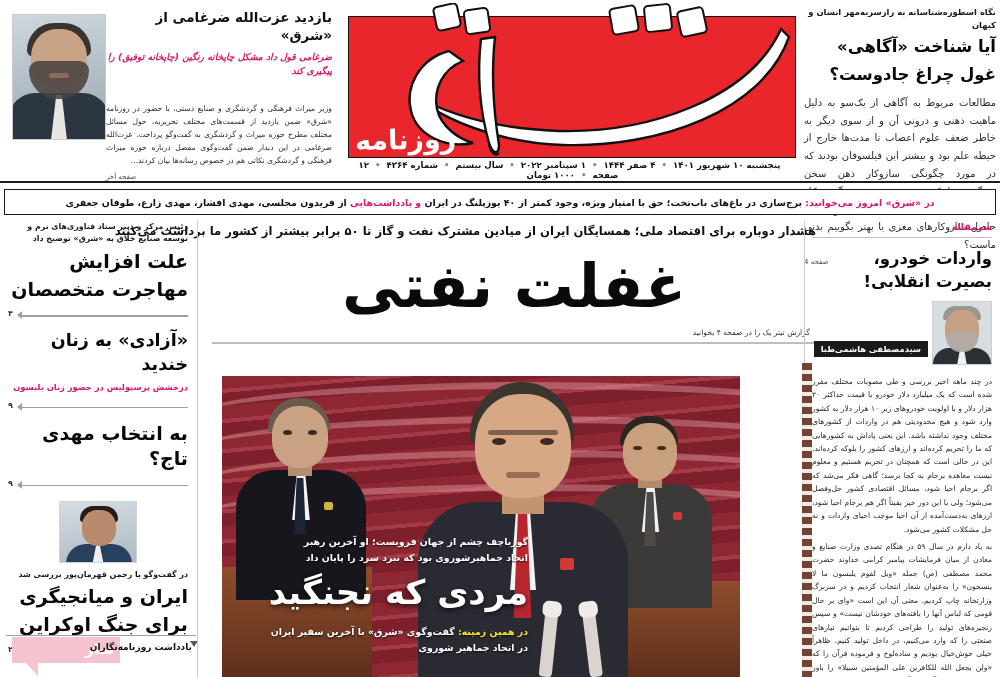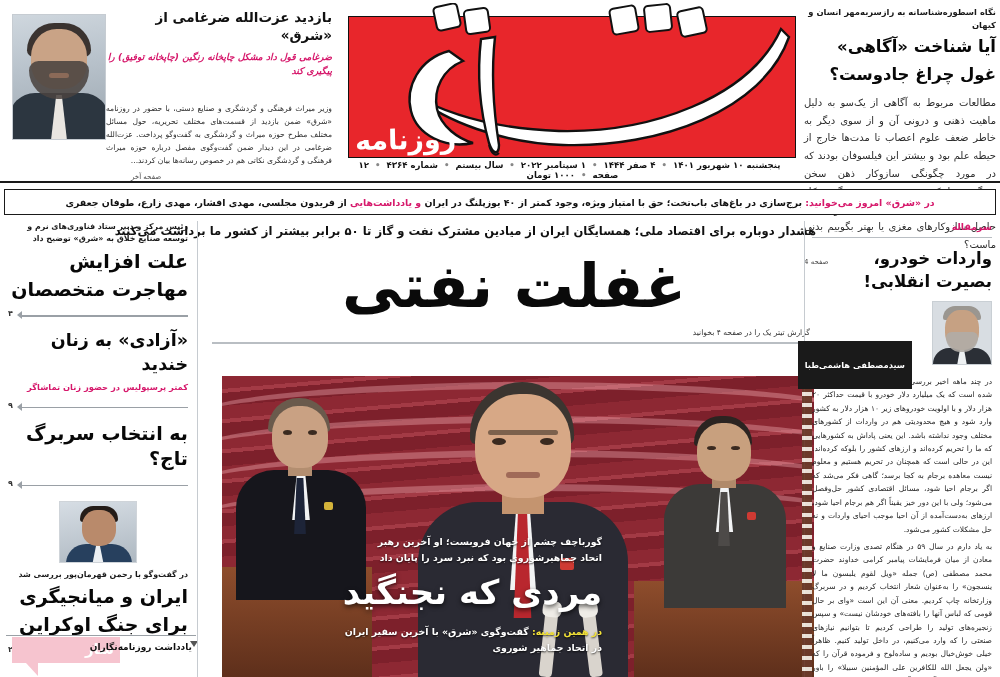--- a/index.html
+++ b/index.html
@@ -34,21 +34,21 @@
   .promo-head{
     font-size:13.5px;font-weight:bold;line-height:1.35;text-align:right;
     color:#111;letter-spacing:-.2px;
   }
   .promo-sub{
     margin-top:6px;font-size:9.2px;font-weight:bold;line-height:1.5;text-align:right;color:#d6186b;font-style:italic;
   }
   .promo-body{
     margin-top:24px;font-size:7.6px;line-height:1.72;text-align:justify;color:#2b2b2b;
   }
-  .promo-page{margin-top:6px;font-size:7px;color:#444;text-align:left;margin-left:25px;}
+  .promo-page{margin-top:6px;font-size:7px;color:#444;text-align:left;}
 
   
   .promo-wide{position:absolute;left:106px;top:8px;width:226px;}
 
   
   .masthead{position:absolute;left:336px;top:4px;width:470px;height:176px;}
   .logo-box{
     position:absolute;left:12px;top:12px;width:446px;height:140px;
     background:#e8262b;border:1.5px solid #111;
   }
@@ -135,21 +135,21 @@
   }
   .lead-head{
     margin-top:16px;font-size:60px;font-weight:bold;text-align:center;color:#0a0a0a;letter-spacing:-1px;
     line-height:1.0;
   }
   .lead-note{margin-top:12px;font-size:7.6px;color:#333;text-align:right;padding-right:6px;}
   .lead-rule{margin-top:5px;height:1.6px;background:#b9bec3;}
 
   
   .photo{
-    position:absolute;left:10px;top:155px;width:592px;height:301px;overflow:hidden;background:#b91c1c;
+    position:absolute;left:10px;top:155px;width:518px;height:301px;overflow:hidden;background:#b91c1c;
   }
   .ph-wall{position:absolute;inset:0;background:
      repeating-linear-gradient(175deg,#8d2833 0px,#8d2833 13px,#a33a45 13px,#a33a45 17px,#7d202b 17px,#7d202b 30px);}
   .ph-wave{position:absolute;left:-40px;width:700px;height:70px;border-radius:50%;
     border-top:7px solid rgba(255,190,195,.35);}
   .ph-podium-l{position:absolute;left:0;bottom:0;width:150px;height:110px;background:linear-gradient(180deg,#8e4d2c,#5e2f1b);}
   .ph-podium-r{position:absolute;right:0;bottom:0;width:180px;height:96px;background:linear-gradient(180deg,#8e4d2c,#5e2f1b);}
 
   .man{position:absolute;}
   .m-head{position:absolute;border-radius:46% 46% 44% 44%;}
@@ -225,21 +225,21 @@
   .sar-author-wrap{position:relative;height:70px;margin-top:8px;}
   .sar-photo{
     position:absolute;right:0;top:0;width:58px;height:62px;background:#d8dde2;border:1px solid #c9cfd4;overflow:hidden;
   }
   .sa-face{position:absolute;left:12px;top:8px;width:34px;height:40px;border-radius:44%;background:#c6a183;}
   .sa-hair{position:absolute;left:10px;top:4px;width:38px;height:14px;border-radius:18px 18px 3px 3px;background:#9a9690;}
   .sa-beard{position:absolute;left:13px;top:30px;width:32px;height:20px;border-radius:6px 6px 16px 16px;background:#b0aca6;opacity:.9;}
   .sa-body{position:absolute;left:0;top:46px;width:58px;height:20px;background:#2b2f36;border-radius:16px 16px 0 0;}
   .sa-shirt{position:absolute;left:19px;top:47px;width:20px;height:18px;background:#eef1f3;clip-path:polygon(40% 0,60% 0,76% 100%,24% 100%);}
   .sar-name{
-    position:absolute;right:80px;top:40px;padding:19px 7px;background:#1a1a1a;color:#fff;
+    position:absolute;right:64px;top:40px;padding:3px 7px;background:#1a1a1a;color:#fff;
     font-size:8.3px;font-weight:bold;letter-spacing:.4px;white-space:nowrap;
   }
   .sar-body{margin-top:4px;font-size:7.55px;line-height:1.78;text-align:justify;color:#262626;}
   .sar-sep{position:absolute;left:0;top:0;width:1.4px;height:456px;background:#c6cbd0;}
 
   
   .vsep{position:absolute;top:0;width:1.4px;background:#c6cbd0;}
   .film{
     position:absolute;left:-2px;top:142px;width:10px;height:314px;background:#6b3a2a;
     background-image:repeating-linear-gradient(180deg,#6b3a2a 0 7px,#efe9e0 7px 11px);
@@ -332,30 +332,30 @@
         <div class="rail-head">مهاجرت متخصصان</div>
       </div>
       <div class="rail-div">
         <span class="pg">۴</span>
         <span class="ar"></span>
         <span class="ln"></span>
       </div>
 
       <div class="rail-item">
         <div class="rail-head sm">«آزادی» به زنان خندید</div>
-        <div class="rail-sub">کمتر پرسپولیس در حضور زنان تماشاگر</div>
+        <div class="rail-sub">درخشش پرسپولیس در حضور زنان یلبسون</div>
       </div>
       <div class="rail-div">
         <span class="pg">۹</span>
         <span class="ar"></span>
         <span class="ln"></span>
       </div>
 
       <div class="rail-item">
-        <div class="rail-head">به انتخاب سربرگ تاج؟</div>
+        <div class="rail-head">به انتخاب مهدی تاج؟</div>
       </div>
       <div class="rail-div">
         <span class="pg">۹</span>
         <span class="ar"></span>
         <span class="ln"></span>
       </div>
 
       <div class="rail-item">
         <div class="rail-photo">
           <div class="rp-body"></div>

